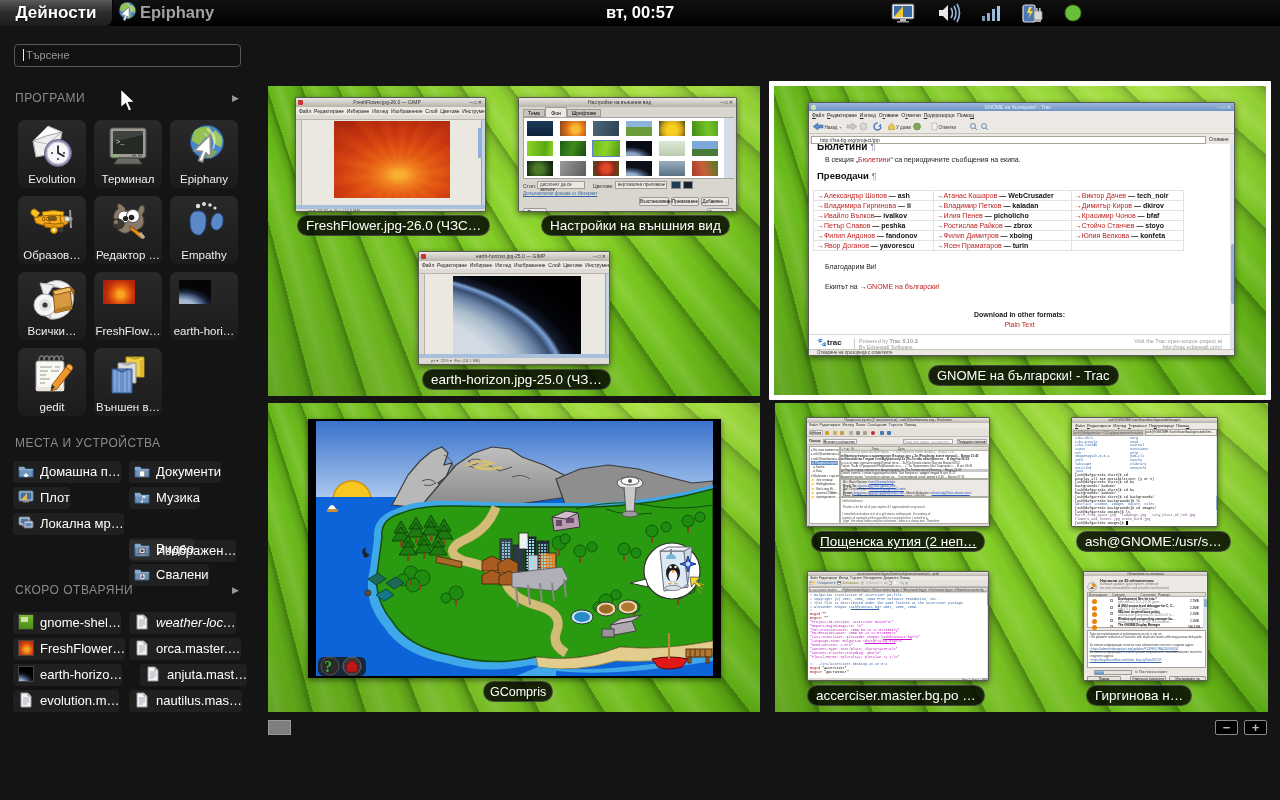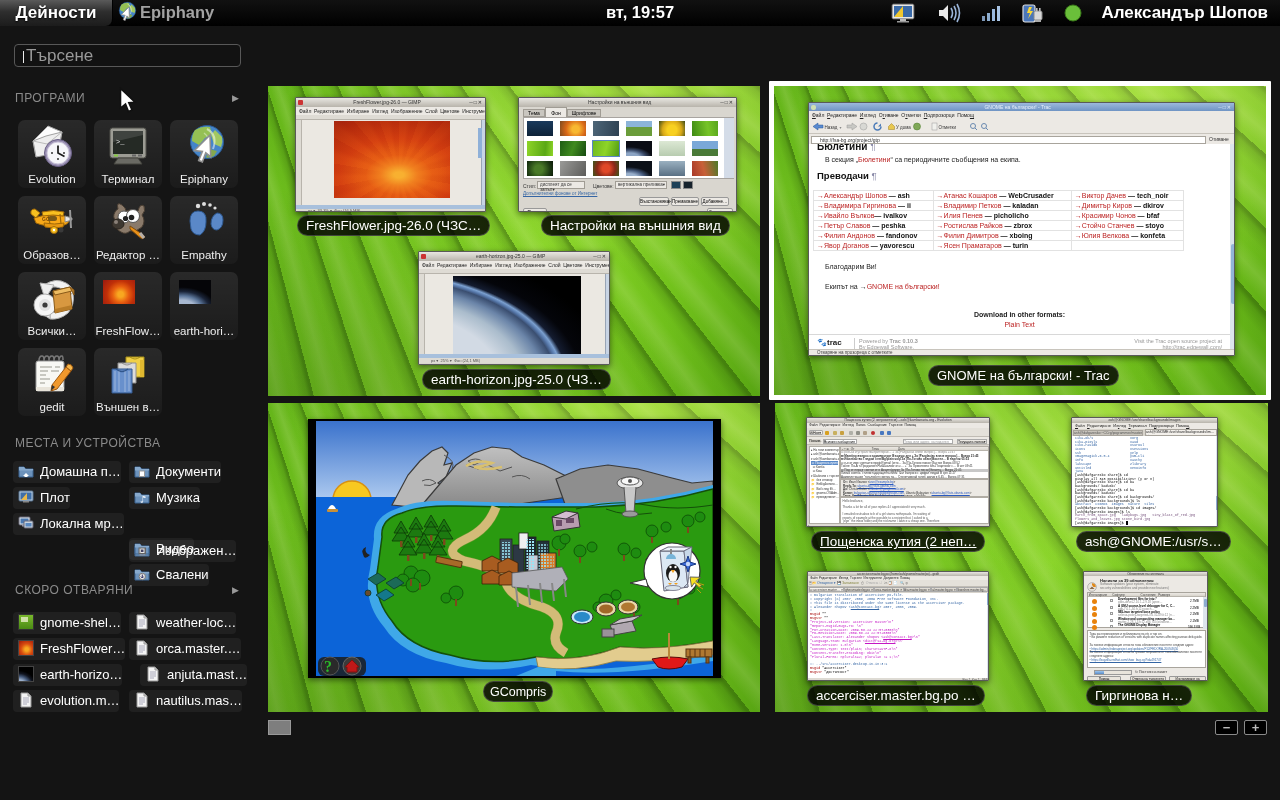--- a/index.html
+++ b/index.html
@@ -20,21 +20,21 @@
   font-size:16.5px; font-weight:bold; color:#a2a2a2; }
 #clock { position:absolute; left:0; width:1280px; text-align:center; top:0; height:26px;
   line-height:25px; font-size:16.5px; font-weight:bold; color:#fff; }
 #username { position:absolute; right:12px; top:0; height:26px; line-height:25px;
   font-size:17px; font-weight:bold; color:#fff; }
 .tray { position:absolute; top:3px; }
 
 
 #search { position:absolute; left:14px; top:44px; width:227px; height:23px;
   background:#121212; border:1px solid #585858; border-radius:4px;
-  color:#999; font-size:17px; line-height:21px; padding-left:8px; }
+  color:#999; font-size:11px; line-height:21px; padding-left:8px; }
 .secthead { position:absolute; color:#8a8a8a; font-size:12px; letter-spacing:0.5px; }
 .arrowr { position:absolute; color:#999; font-size:9px; }
 
 .tile { position:absolute; width:68px; height:68px; border-radius:7px;
   background:linear-gradient(rgba(255,255,255,0.09),rgba(255,255,255,0.03));
   }
 .tile .lbl { position:absolute; left:-4px; right:-4px; bottom:3px; text-align:center;
   color:#eee; font-size:11.5px; white-space:nowrap; overflow:hidden; }
 .tile svg, .tile .thumb { position:absolute; left:10px; top:3px; }
 
@@ -87,21 +87,21 @@
       <circle cx="27" cy="19" r="16.5" fill="#4585c8" stroke="#2a5a94"></circle>
       <path d="M15 7 Q22 2.5 30 4 L32 11 L25 15 L19 22 L12 18 Q12 11 15 7Z" fill="#95c054"></path>
       <path d="M35 7 L42 14 Q43 19 41 24 L34 21 L31 12Z" fill="#a2c860"></path>
       <path d="M29 26 L37 28 L34 33 Q30 35.5 26 34.5Z" fill="#84a84e"></path>
       <path d="M27 6 Q38 12 33 26" fill="none" stroke="rgba(255,255,255,0.5)" stroke-width="2"></path>
       <g transform="translate(30,12) rotate(45)">
         <path d="M0 0 L0 22 L6.2 17 L10 26 L13.6 24.4 L9.6 15.6 L16 15 Z" fill="#fff" stroke="#909090" stroke-width="1.6"></path>
       </g>
     </svg>
     <div id="appname">Epiphany</div>
-    <div id="clock">вт, 19:57</div>
+    <div id="clock">вт, 00:57</div>
 
     <svg class="tray" style="left:891px" width="26" height="20" viewBox="0 0 26 20">
       <rect x="1" y="1" width="22" height="15" rx="1.5" fill="#e8e8e8" stroke="#555"></rect>
       <rect x="3" y="3" width="18" height="11" fill="#3a6aa8"></rect>
       <path d="M3 14 L12 3 L12 14Z" fill="#f0c830"></path>
       <rect x="9" y="16" width="6" height="2" fill="#bbb"></rect>
       <rect x="6" y="18" width="12" height="1.5" fill="#999"></rect>
     </svg>
     <svg class="tray" style="left:936px" width="26" height="20" viewBox="0 0 26 20">
       <path d="M3 7 L7 7 L12 2 L12 18 L7 13 L3 13Z" fill="#e8e8e8"></path>
@@ -118,21 +118,20 @@
       <path d="M8 4 L6 10 L9 10 L7 16 L12 8 L9 8 L11 4Z" fill="#f8d838"></path>
       <rect x="13" y="8" width="8" height="9" rx="1.5" fill="#d8d8d8" stroke="#888"></rect>
       <rect x="15" y="5" width="1.6" height="4" fill="#bbb"></rect>
       <rect x="18" y="5" width="1.6" height="4" fill="#bbb"></rect>
       <rect x="14" y="17" width="6" height="2" fill="#aaa"></rect>
     </svg>
     <circle class="tray"></circle>
     <svg class="tray" style="left:1064px" width="18" height="20" viewBox="0 0 18 20">
       <circle cx="9" cy="10" r="8" fill="#6abf3a" stroke="#3a7a1a"></circle>
     </svg>
-    <div id="username">Александър Шопов</div>
   </div>
 
   <div id="search"><span style="display:inline-block;width:1px;height:12px;background:#eee;vertical-align:-2px;margin-right:2px;"></span>Търсене</div>
   <div class="secthead" style="left:15px; top:91px;">ПРОГРАМИ</div>
   <div class="arrowr" style="left:232px; top:93px;">▶</div>
 
   <svg class="abs" style="left:118px;top:87px" width="20" height="27" viewBox="0 0 20 27">
     <path d="M2.5 1.5 L2.5 21 L7.5 17 L10.5 24.5 L14 23 L10.8 15.8 L17 15.2 Z" fill="#fff" stroke="#111" stroke-width="1.6"></path>
   </svg>
 
@@ -338,21 +337,21 @@
   <div class="arrowr" style="left:232px; top:585px;">▶</div>
   <div id="recent">
     <div class="pitem" style="left:13px; top:612px;text-align:right;"><span class="ic" style="background:linear-gradient(#79b82c,#4a8a14); border:1px solid #333;"><span style="display:block;width:7px;height:5px;margin:2px;background:#cfe0a8;"></span></span>gnome-shel…</div>
     <div class="pitem" style="left:13px; top:638px;"><span class="ic" style="background:radial-gradient(circle at 55% 60%, #f8a820 0 15%, #d84c10 50%, #a01808 100%); border:1px solid #444;"></span>FreshFlower…</div>
     <div class="pitem" style="left:13px; top:664px;"><span class="ic" style="background:radial-gradient(150% 130% at 0% 130%, #9cb0cc 0 30%, #44597a 48%, #10141f 65%, #000 80%); border:1px solid #444;"></span>earth-horizo…</div>
     <div class="pitem" style="left:13px; top:690px;"><svg class="ic" viewBox="0 0 16 16">
           <path d="M3 1 L10 1 L13 4 L13 15 L3 15Z" fill="#f4f4f4" stroke="#999"></path>
           <path d="M10 1 L10 4 L13 4Z" fill="#ccc" stroke="#999"></path>
           <path d="M5 6 h6 M5 8 h6 M5 10 h6 M5 12 h4" stroke="#aab"></path>
         </svg>evolution.m…</div>
-    <div class="pitem" style="left:129px; top:612px;"><svg class="ic" viewBox="0 0 16 16">
+    <div class="pitem" style="left:129px; top:612px;font-style:italic;"><svg class="ic" viewBox="0 0 16 16">
           <path d="M3 1 L10 1 L13 4 L13 15 L3 15Z" fill="#f4f4f4" stroke="#999"></path>
           <path d="M10 1 L10 4 L13 4Z" fill="#ccc" stroke="#999"></path>
           <path d="M5 6 h6 M5 8 h6 M5 10 h6 M5 12 h4" stroke="#aab"></path>
         </svg>weather-loc…</div>
     <div class="pitem" style="left:129px; top:638px;"><svg class="ic" viewBox="0 0 16 16">
           <path d="M3 1 L10 1 L13 4 L13 15 L3 15Z" fill="#f4f4f4" stroke="#999"></path>
           <path d="M10 1 L10 4 L13 4Z" fill="#ccc" stroke="#999"></path>
           <path d="M5 6 h6 M5 8 h6 M5 10 h6 M5 12 h4" stroke="#aab"></path>
         </svg>orca.master.…</div>
     <div class="pitem" style="left:140px; top:664px;"><svg class="ic" viewBox="0 0 16 16">

